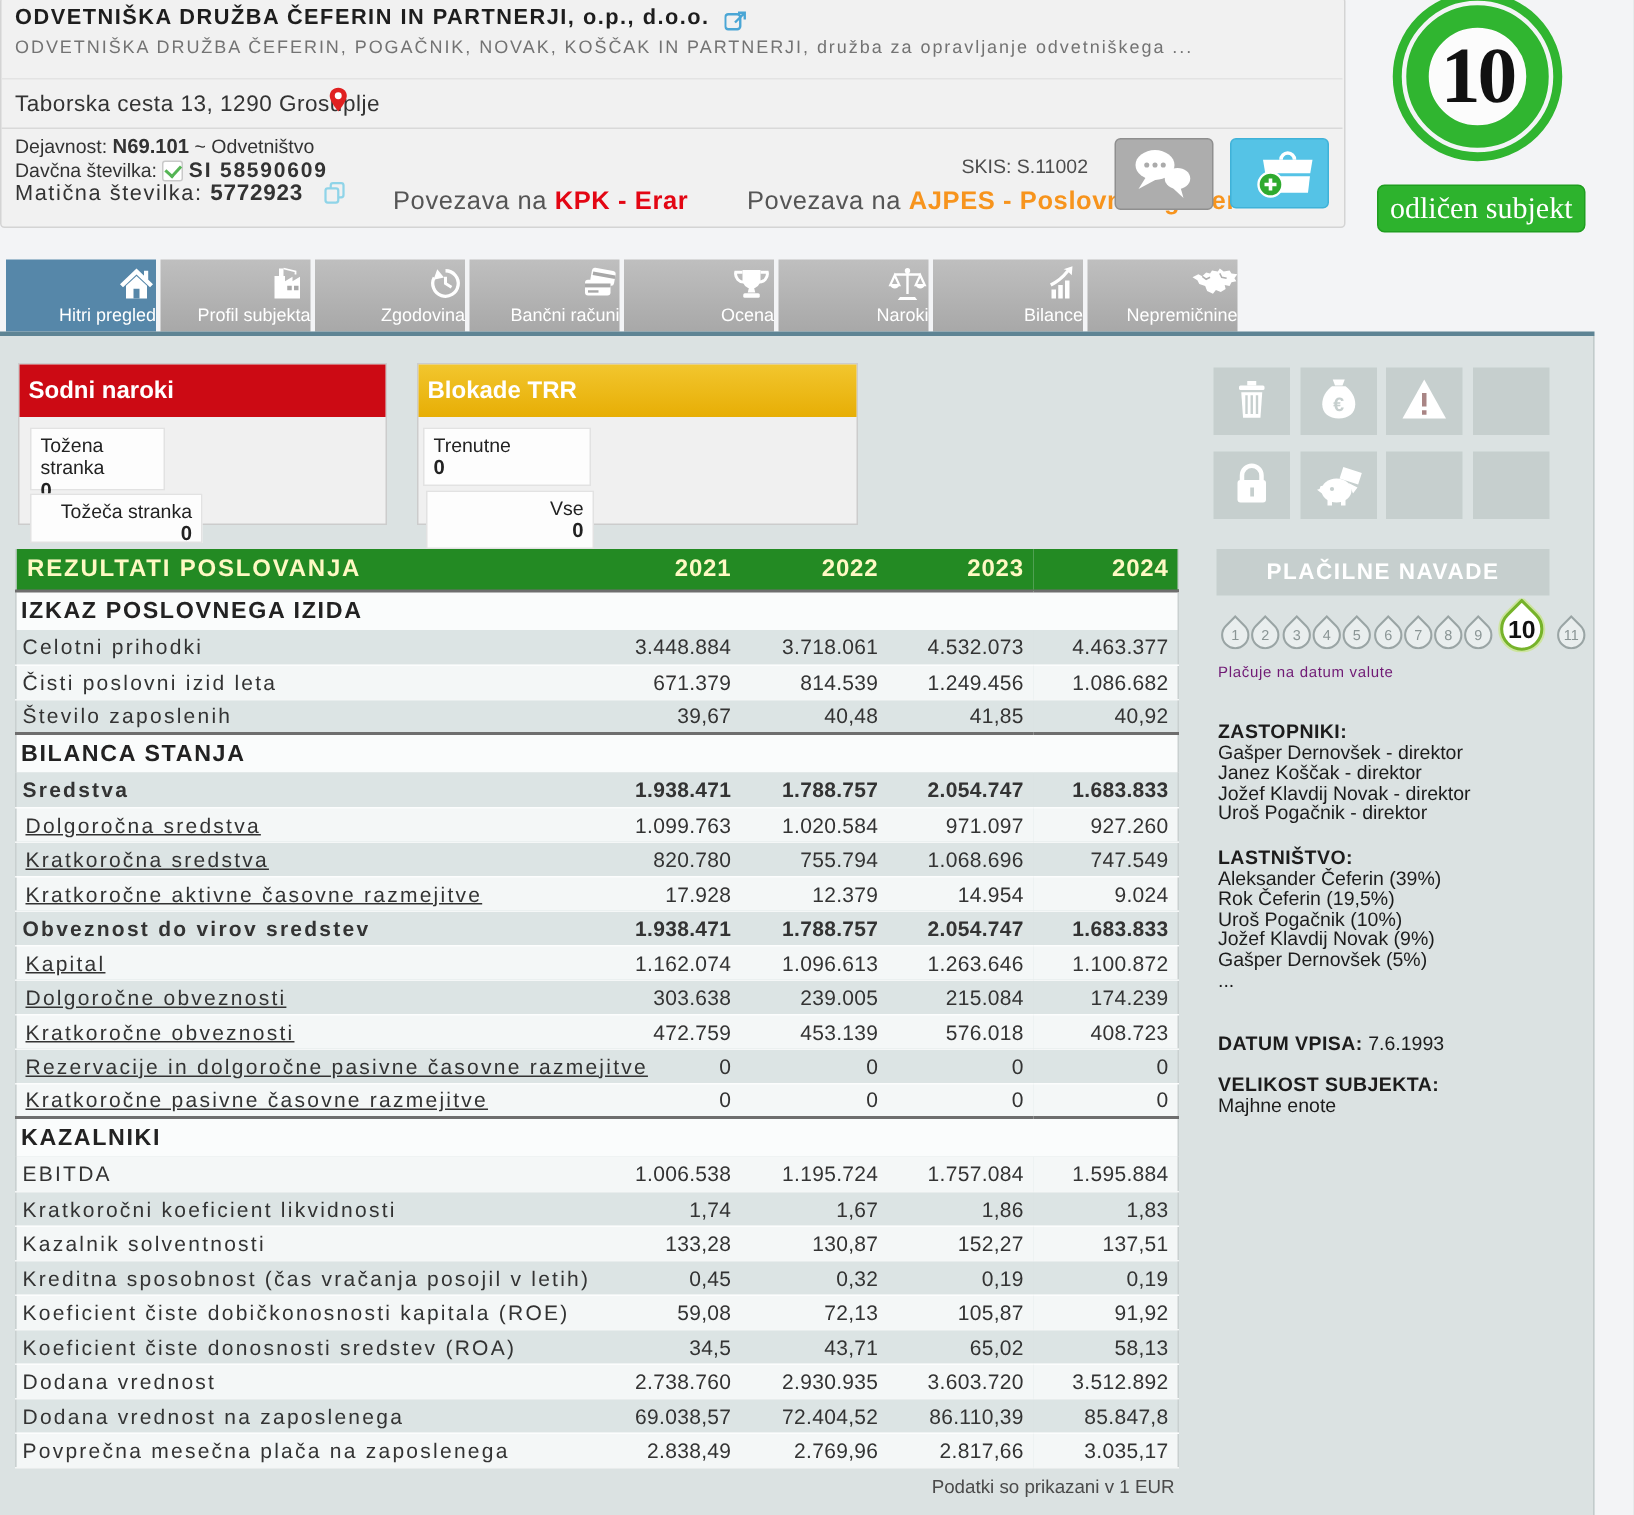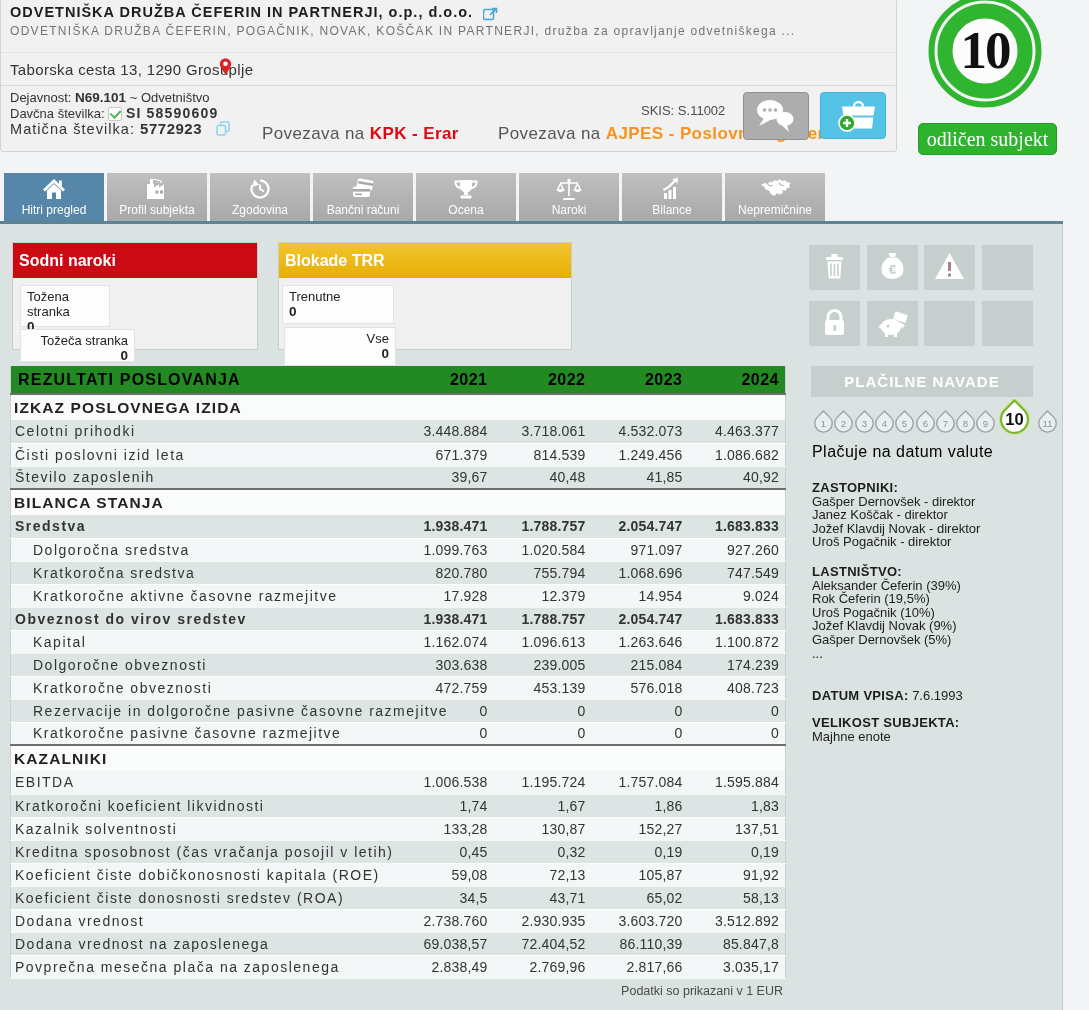--- a/index.html
+++ b/index.html
@@ -20,49 +20,49 @@
 #povkpk,#povajpes { font-size:17px; letter-spacing:0.4px; color:#555; white-space:nowrap; }
 #povkpk a,#povajpes a { font-weight:bold; text-decoration:none; }
 #skis { font-size:13px; color:#4d4d4d; }
 #chatbtn { left:743px; top:92px; width:66px; height:48px; background:#adadad; border:1px solid #8f8f8f; border-radius:4px; }
 #bluebtn { left:820px; top:92px; width:66px; height:47px; background:#55c3e6; border:1px solid #3fb2d8; border-radius:4px; }
 
 
 #scorebtn { left:918px; top:123px; width:139px; height:32px; background:#2db32d; border:1px solid #1f9e1f; border-radius:5px; color:#fff; font-family:"Liberation Serif", serif; font-size:20px; text-align:center; line-height:30px; }
 
 
-.tab { position:absolute; top:173px; width:100px; height:48px; text-align:center; color:#fff; font-size:12px; }
+.tab { position:absolute; top:173px; width:100px; height:48px; text-align:right; color:#fff; font-size:12px; }
 .tab .ic { margin-top:4px; height:24px; }
 .tab .tl { margin-top:2px; }
 .tabgrey { background:linear-gradient(#bfbfbf,#a8a8a8); }
 .tabblue { background:#5687a9; }
 #tabline { left:0; top:221px; width:1063px; height:3px; background:#5e8494; }
 
 
 #content { left:0; top:224px; width:1063px; height:786px; background:#dbe2e2; border-right:1px solid #c2cbcb; }
 
 
 .ibox { position:absolute; border:1px solid #cccccc; background:#f0f0f0; }
 .ibox .ihead { height:35px; line-height:35px; padding-left:6px; color:#fff; font-weight:bold; font-size:16px; }
 .whitebox { position:absolute; background:#fdfdfd; border:1px solid #e2e2e2; font-size:13px; color:#222; padding:3px 6px; line-height:15px; }
 .whitebox b { font-size:13.5px; }
 
 
 #rtable { border-collapse:collapse; table-layout:fixed; width:775px; border-left:1px solid #c9d0d0; border-right:1px solid #c9d0d0; border-bottom:1px solid #cfcfcf; }
 #rtable td { padding:0 6px 0 4px; font-size:14px; letter-spacing:1.5px; color:#333; white-space:nowrap; }
 #rtable td.n { text-align:right; padding-right:6px; letter-spacing:0.2px; }
 tr.ghead { height:28px; background:#238a23; }
-#rtable tr.ghead td { color:#000000; font-weight:bold; font-size:16px; letter-spacing:0.5px; }
+#rtable tr.ghead td { color:#fef9c3; font-weight:bold; font-size:16px; letter-spacing:0.5px; }
 #rtable tr.ghead td.t { font-size:16px; letter-spacing:1.2px; padding-left:7px; }
 tr.sect { height:26px; background:#fafcfc; border-top:2px solid #6e6e6e; }
 #rtable tr.sect td { font-weight:bold; font-size:15.5px; letter-spacing:1.1px; color:#222; padding-left:3px; }
 tr.rg { height:23px; background:#dce4e4; }
 tr.rl { height:23px; background:#f4f7f7; }
 tr.rg td, tr.rl td { border-bottom:1px solid rgba(255,255,255,0.7); }
-#rtable td.ind { padding-left:22px; }
+#rtable td.ind { padding-left:6px;text-decoration:underline; }
 #rtable td.bld { font-weight:bold; }
 tr td.bldn { font-weight:bold; }
 #tfoot { font-size:12.5px; color:#4a4a4a; }
 
 
 .sqbtn { position:absolute; width:51px; height:45px; background:#c6cfce; }
 #plbtn { left:811px; top:366px; width:222px; height:31px; background:#c6cfce; color:#fff; font-weight:bold; font-size:15px; letter-spacing:1px; text-align:center; line-height:31px; }
 .sbtext { font-size:13px; color:#1c1c1c; line-height:13.6px; }
 .sbtext b { letter-spacing:0.3px; }
 #chk { display:inline-block; width:14px; height:14px; background:#fff; border:1px solid #c9c9c9; border-radius:2px; vertical-align:-3px; position:relative; }
@@ -477,20 +477,20 @@
     </svg>
 <svg class="abs" style="left:997px;top:399px" width="35" height="36" viewBox="0 0 24 25">
       <path d="M12 1 L18.6 7.6 A9.3 9.3 0 1 1 5.4 7.6 Z" fill="none" stroke="#cde4a0" stroke-width="3.2"></path>
       <path d="M12 1 L18.6 7.6 A9.3 9.3 0 1 1 5.4 7.6 Z" fill="#fff" stroke="#76b32a" stroke-width="1.4"></path>
       <text x="12" y="18.2" text-anchor="middle" font-size="11.5" font-weight="bold" fill="#111">10</text>
     </svg>
 <svg class="abs" style="left:1037px;top:410px" width="21" height="23" viewBox="0 0 24 26">
       <path d="M12 1 L19 8 A10 10 0 1 1 5 8 Z" fill="#e9eeee" stroke="#9aa5a5" stroke-width="1.6"></path>
       <text x="12" y="19" text-anchor="middle" font-size="11" fill="#8a9595">11</text>
     </svg>
-<div class="abs" style="left:812px;top:443px;font-size:16px;letter-spacing:0.45px;color:#000000">Plačuje na datum valute</div>
+<div class="abs" style="left:812px;top:443px;font-size:10px;letter-spacing:0.45px;color:#701a75">Plačuje na datum valute</div>
 
 <div class="sbtext abs" style="left:812px;top:481px"><b>ZASTOPNIKI:</b><br>Gašper Dernovšek - direktor<br>Janez Koščak - direktor<br>Jožef Klavdij Novak - direktor<br>Uroš Pogačnik - direktor</div>
 <div class="sbtext abs" style="left:812px;top:565px"><b>LASTNIŠTVO:</b><br>Aleksander Čeferin (39%)<br>Rok Čeferin (19,5%)<br>Uroš Pogačnik (10%)<br>Jožef Klavdij Novak (9%)<br>Gašper Dernovšek (5%)<br>...</div>
 <div class="sbtext abs" style="left:812px;top:689px"><b>DATUM VPISA:</b> 7.6.1993</div>
 <div class="sbtext abs" style="left:812px;top:716px"><b>VELIKOST SUBJEKTA:</b><br>Majhne enote</div>
 
 </div>
 
 </body></html>

